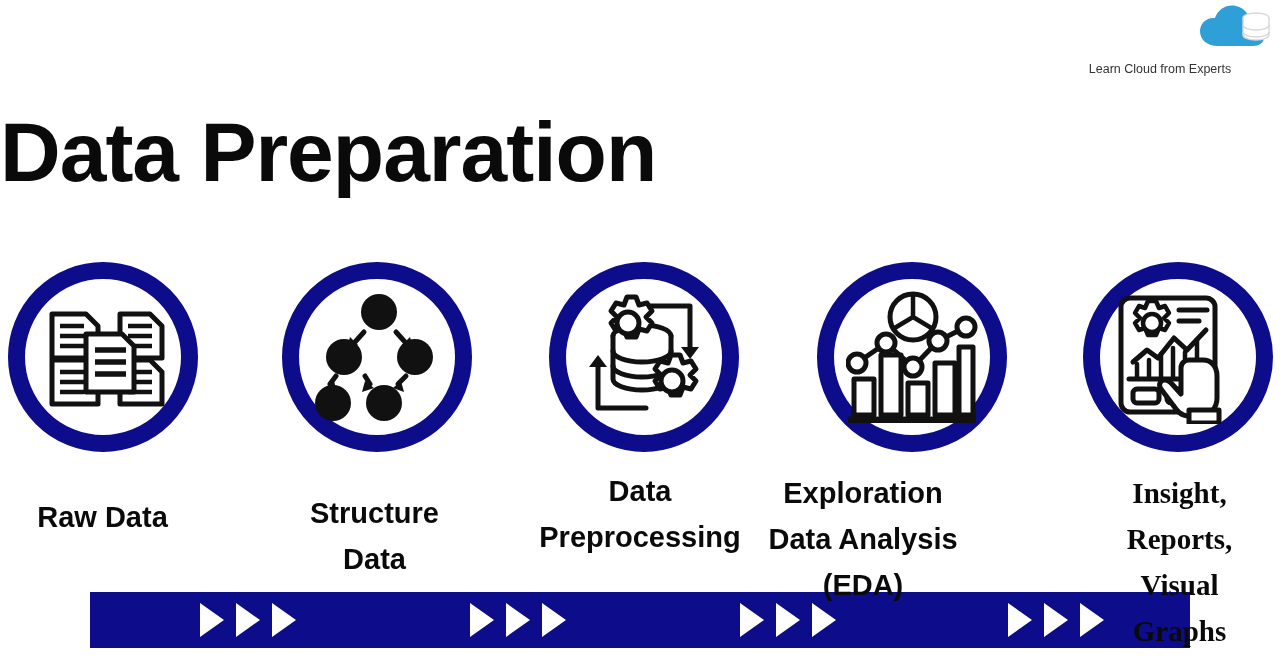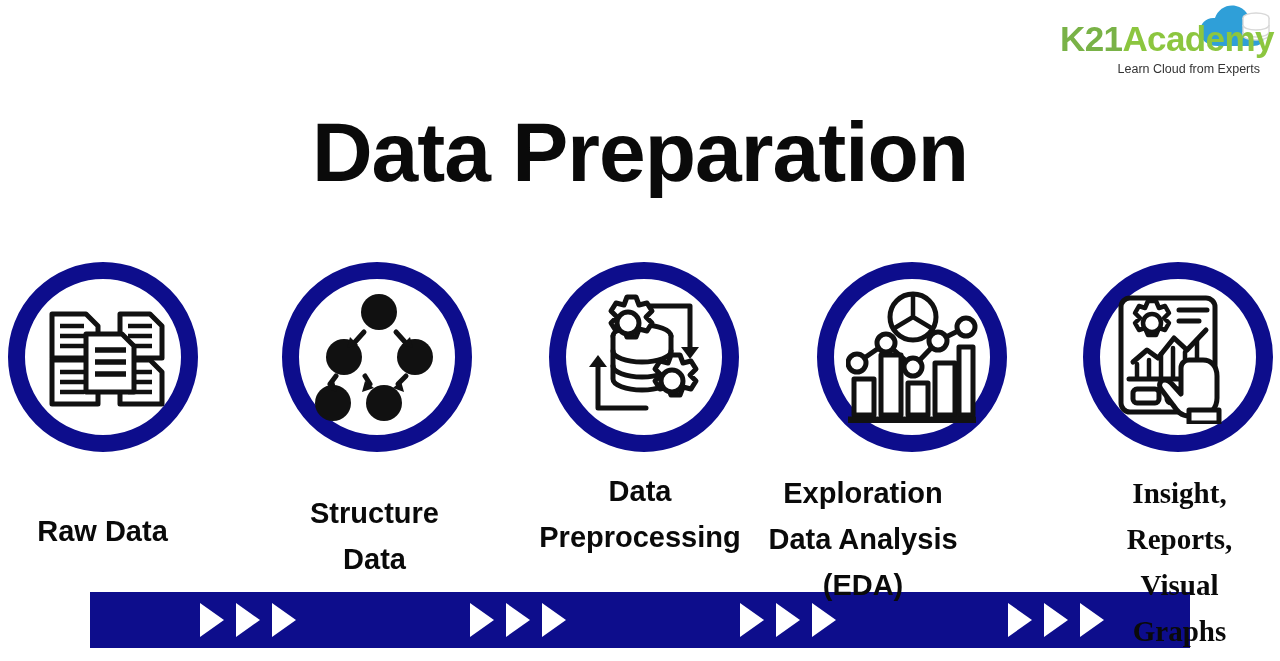--- a/index.html
+++ b/index.html
@@ -43,33 +43,32 @@
     line-height: 38px;
     white-space: nowrap;
   }
   .logo-k21 { color: #79b247; }
   .logo-academy { color: #8cc63f; }
   .logo-tagline {
     position: absolute;
     top: 58px;
     left: 0;
     width: 200px;
-    text-align: right;
+    text-align: center;
     font-size: 12.5px;
     color: #333333;
     white-space: nowrap;
   }
 
   
   .page-title {
     position: absolute;
     top: 100px;
     left: 0;
     width: 1280px;
-    text-align: center;
     font-size: 84px;
     font-weight: bold;
     letter-spacing: -1px;
     color: #0a0a0a;
     line-height: 104px;
   }
 
   
   .pipeline {
     position: absolute;
@@ -133,23 +132,20 @@
 <div class="logo">
   <span class="logo-cloud">
     <svg width="74" height="46" viewBox="0 0 74 46">
       <path d="M20 42 C8 42 2 35 2 27 C2 19 9 13 17 14 C20 5 29 0 38 2 C47 4 53 12 52 21 C60 20 66 26 66 33 C66 39 61 42 55 42 Z" fill="#2f9fd8"></path>
       <ellipse cx="58" cy="14" rx="13" ry="5" fill="#ffffff" stroke="#d8d8d8" stroke-width="1.4"></ellipse>
       <path d="M45 14 V31 C45 34 51 36 58 36 C65 36 71 34 71 31 V14" fill="#ffffff" stroke="#d8d8d8" stroke-width="1.4"></path>
       <path d="M45 21 C45 24 51 26 58 26 C65 26 71 24 71 21" fill="none" stroke="#d8d8d8" stroke-width="1.4"></path>
       <path d="M45 28 C45 31 51 33 58 33 C65 33 71 31 71 28" fill="none" stroke="#d8d8d8" stroke-width="1.4"></path>
     </svg>
   </span>
-  <div class="logo-wordmark">
-    <span class="logo-k21">K21</span><span class="logo-academy">Academy</span>
-  </div>
   <div class="logo-tagline">Learn Cloud from Experts</div>
 </div>
 
 <div class="page-title">Data Preparation</div>
 
 <div class="pipeline">
 
   <div class="connector-band"></div>
 
   <div class="stage-circle" style="left:8px;">
@@ -285,17 +281,17 @@
     <span class="arrow-tri"></span>
     <span class="arrow-tri"></span>
   </div>
   <div class="arrow-group" style="left:1008px;">
     <span class="arrow-tri"></span>
     <span class="arrow-tri"></span>
     <span class="arrow-tri"></span>
   </div>
 </div>
 
-<div class="stage-label" style="left:0px;   top:508px; width:205px;">Raw Data</div>
+<div class="stage-label" style="left:0px;   top:494px; width:205px;">Raw Data</div>
 <div class="stage-label" style="left:272px; top:470px; width:205px;margin-top:20px;">Structure<br>Data</div>
 <div class="stage-label" style="left:525px; top:468px; width:230px;">Data<br>Preprocessing</div>
 <div class="stage-label" style="left:743px; top:470px; width:240px;">Exploration<br>Data Analysis<br>(EDA)</div>
 <div class="stage-label" style="left:1082px;top:470px; width:195px;font-family:Liberation Serif, serif;">Insight,<br>Reports,<br>Visual<br>Graphs</div>
 
 </body></html>

